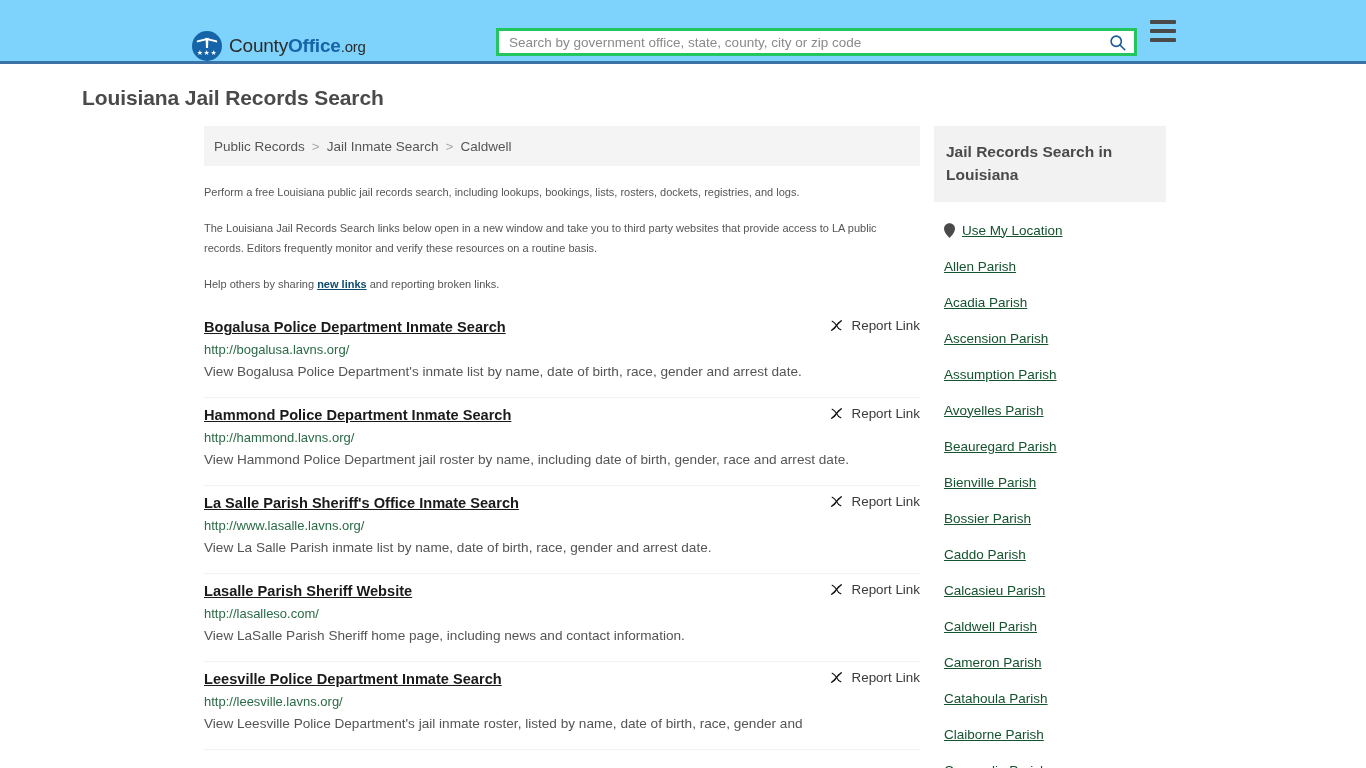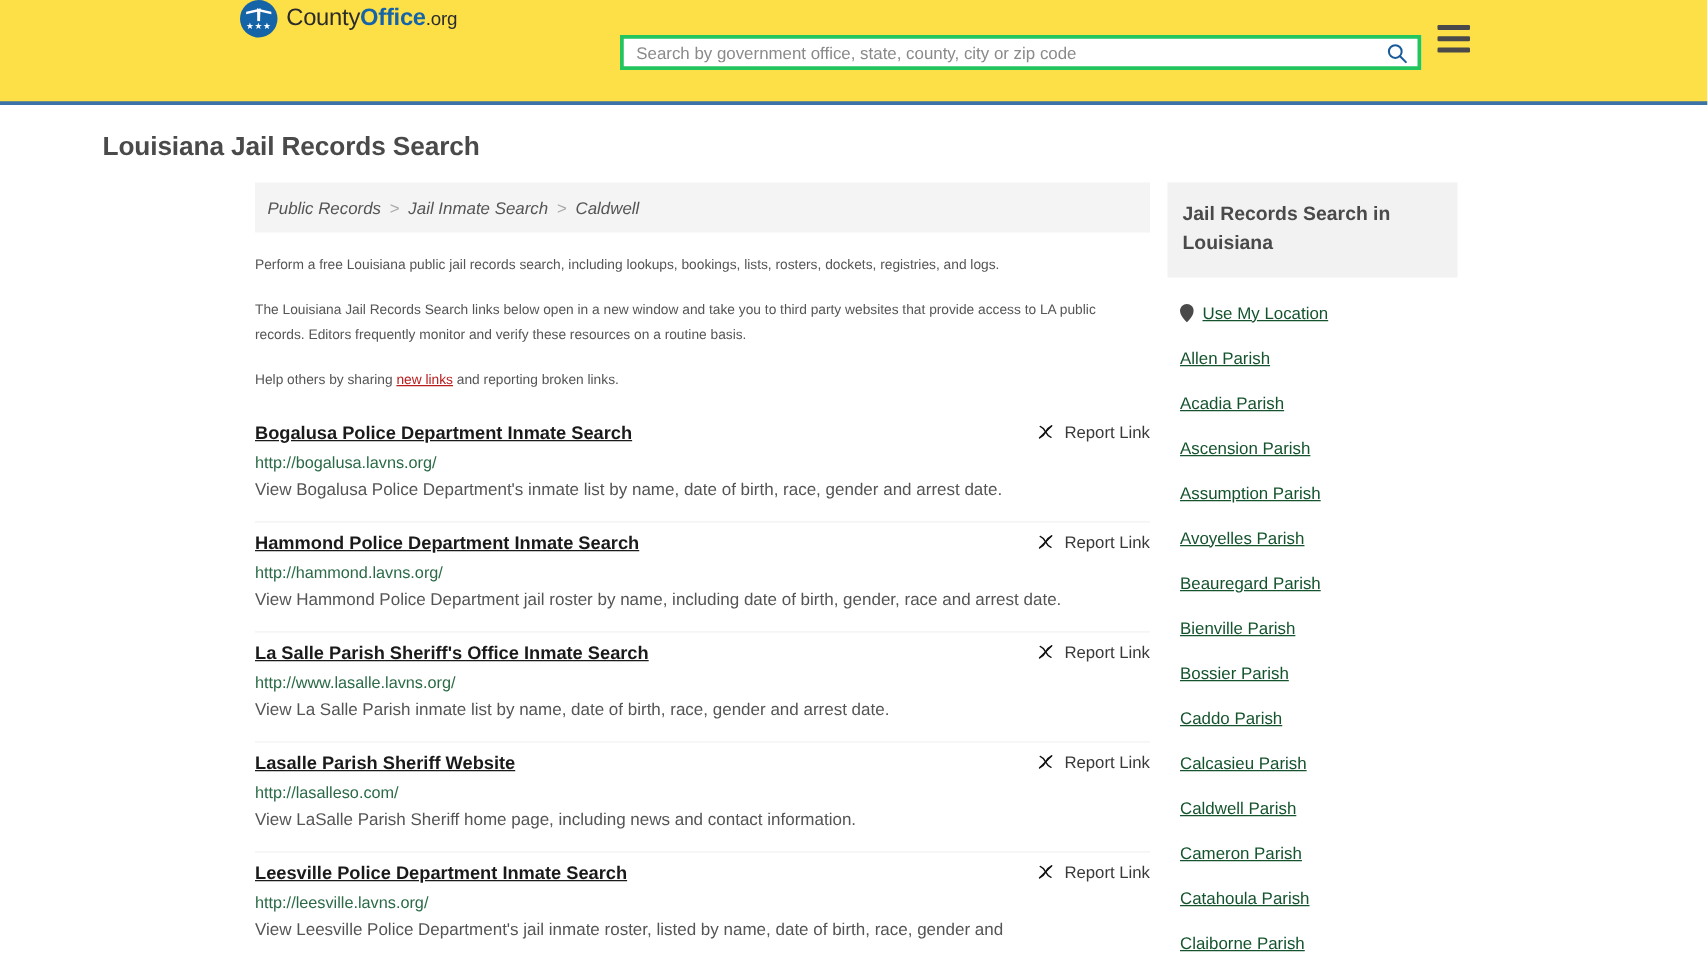--- a/index.html
+++ b/index.html
@@ -8,25 +8,25 @@
     width: 1366px;
     height: 768px;
     overflow: hidden;
     background: #ffffff;
     font-family: "Liberation Sans", sans-serif;
     color: #555555;
   }
 
   
   .site-header {
-    height: 84px;
-    background: #fde047;
+    height: 64px;
+    background: #7dd3fc;
     border-bottom: 3px solid #3b73a8;
     display: flex;
-    align-items: flex-start;
+    align-items: flex-end;
     position: relative;
   }
   .logo-wrap {
     display: flex;
     align-items: center;
     margin-left: 192px;
     gap: 7px;
     cursor: pointer;
   }
   .logo-mark {
@@ -153,40 +153,39 @@
     height: 40px;
     display: flex;
     align-items: center;
     padding: 0 10px;
     font-size: 13.5px;
     color: #555;
   }
   .breadcrumb a {
     color: #555;
     text-decoration: none;
-    font-style: italic;
   }
   .breadcrumb .sep {
     color: #aaaaaa;
     margin: 0 7px;
   }
 
   
   .intro { margin-top: 16px; }
   .intro p {
     margin: 0 0 16px 0;
     font-size: 11px;
     line-height: 20px;
     color: #555555;
     max-width: 706px;
   }
   .intro a.inline {
-    color: #b91c1c;
+    color: #0c4a6e;
     text-decoration: underline;
-    font-weight: 400;
+    font-weight: 700;
   }
 
   
   .results { margin-top: 6px; }
   .result {
     border-bottom: 1px solid #f2f2f2;
     padding: 6px 0 14px 0;
     position: relative;
   }
   .result-head {

